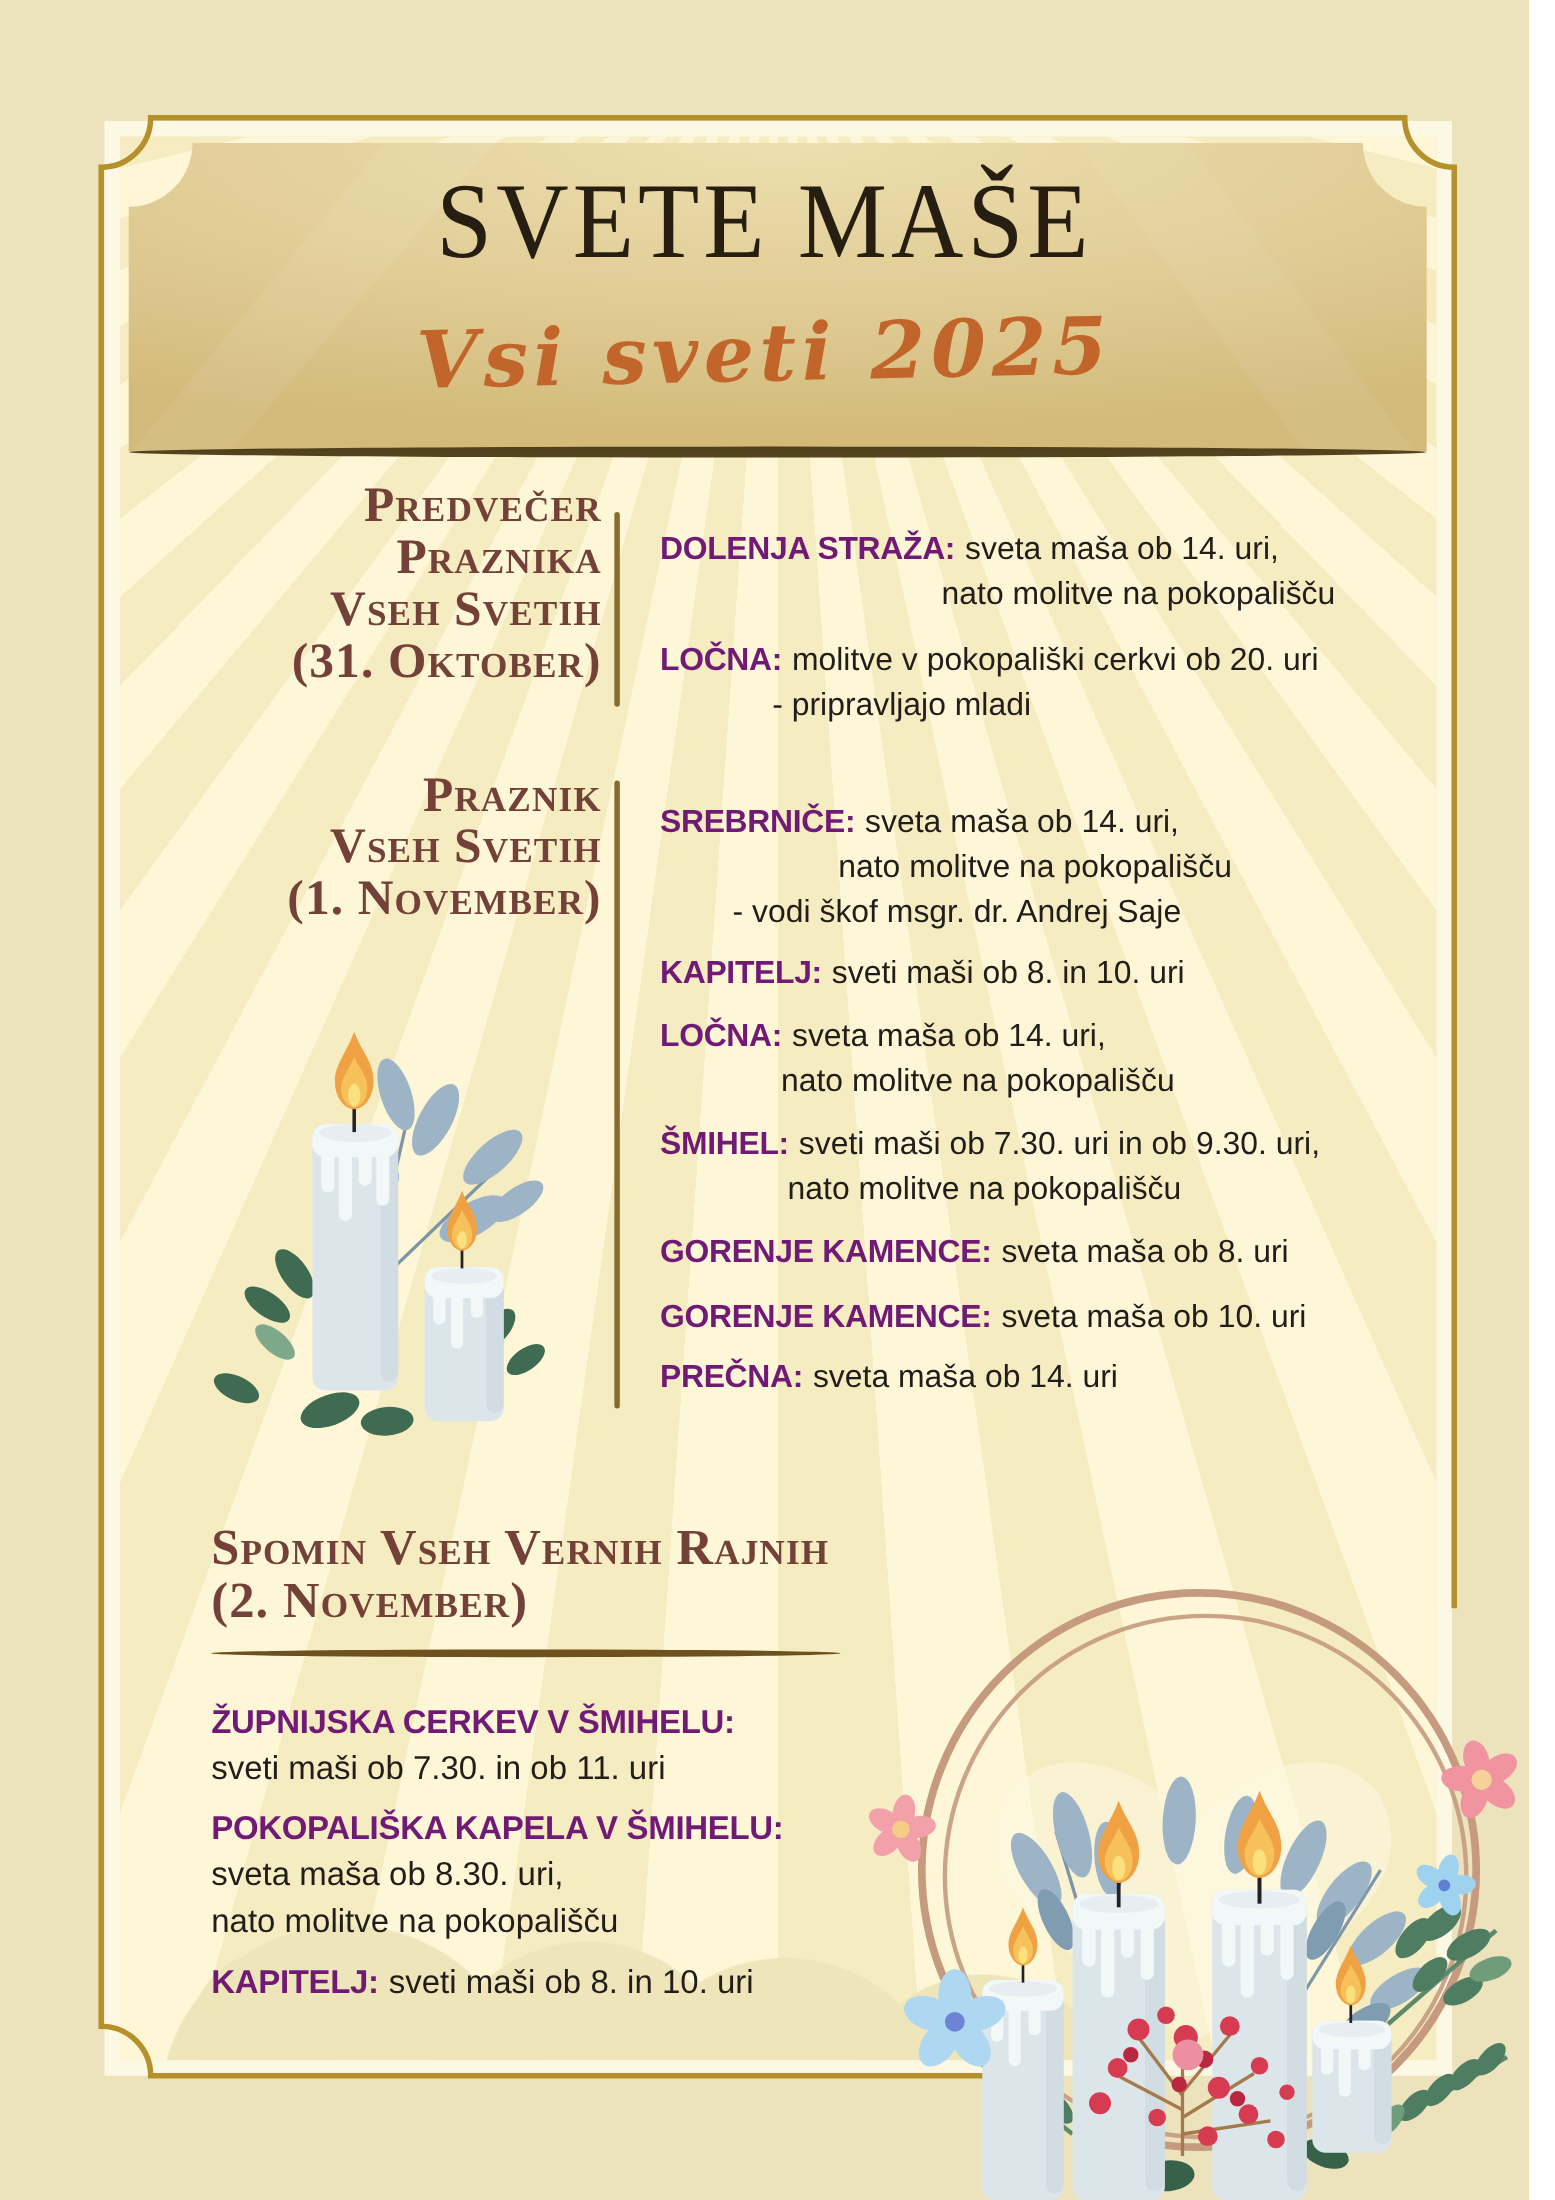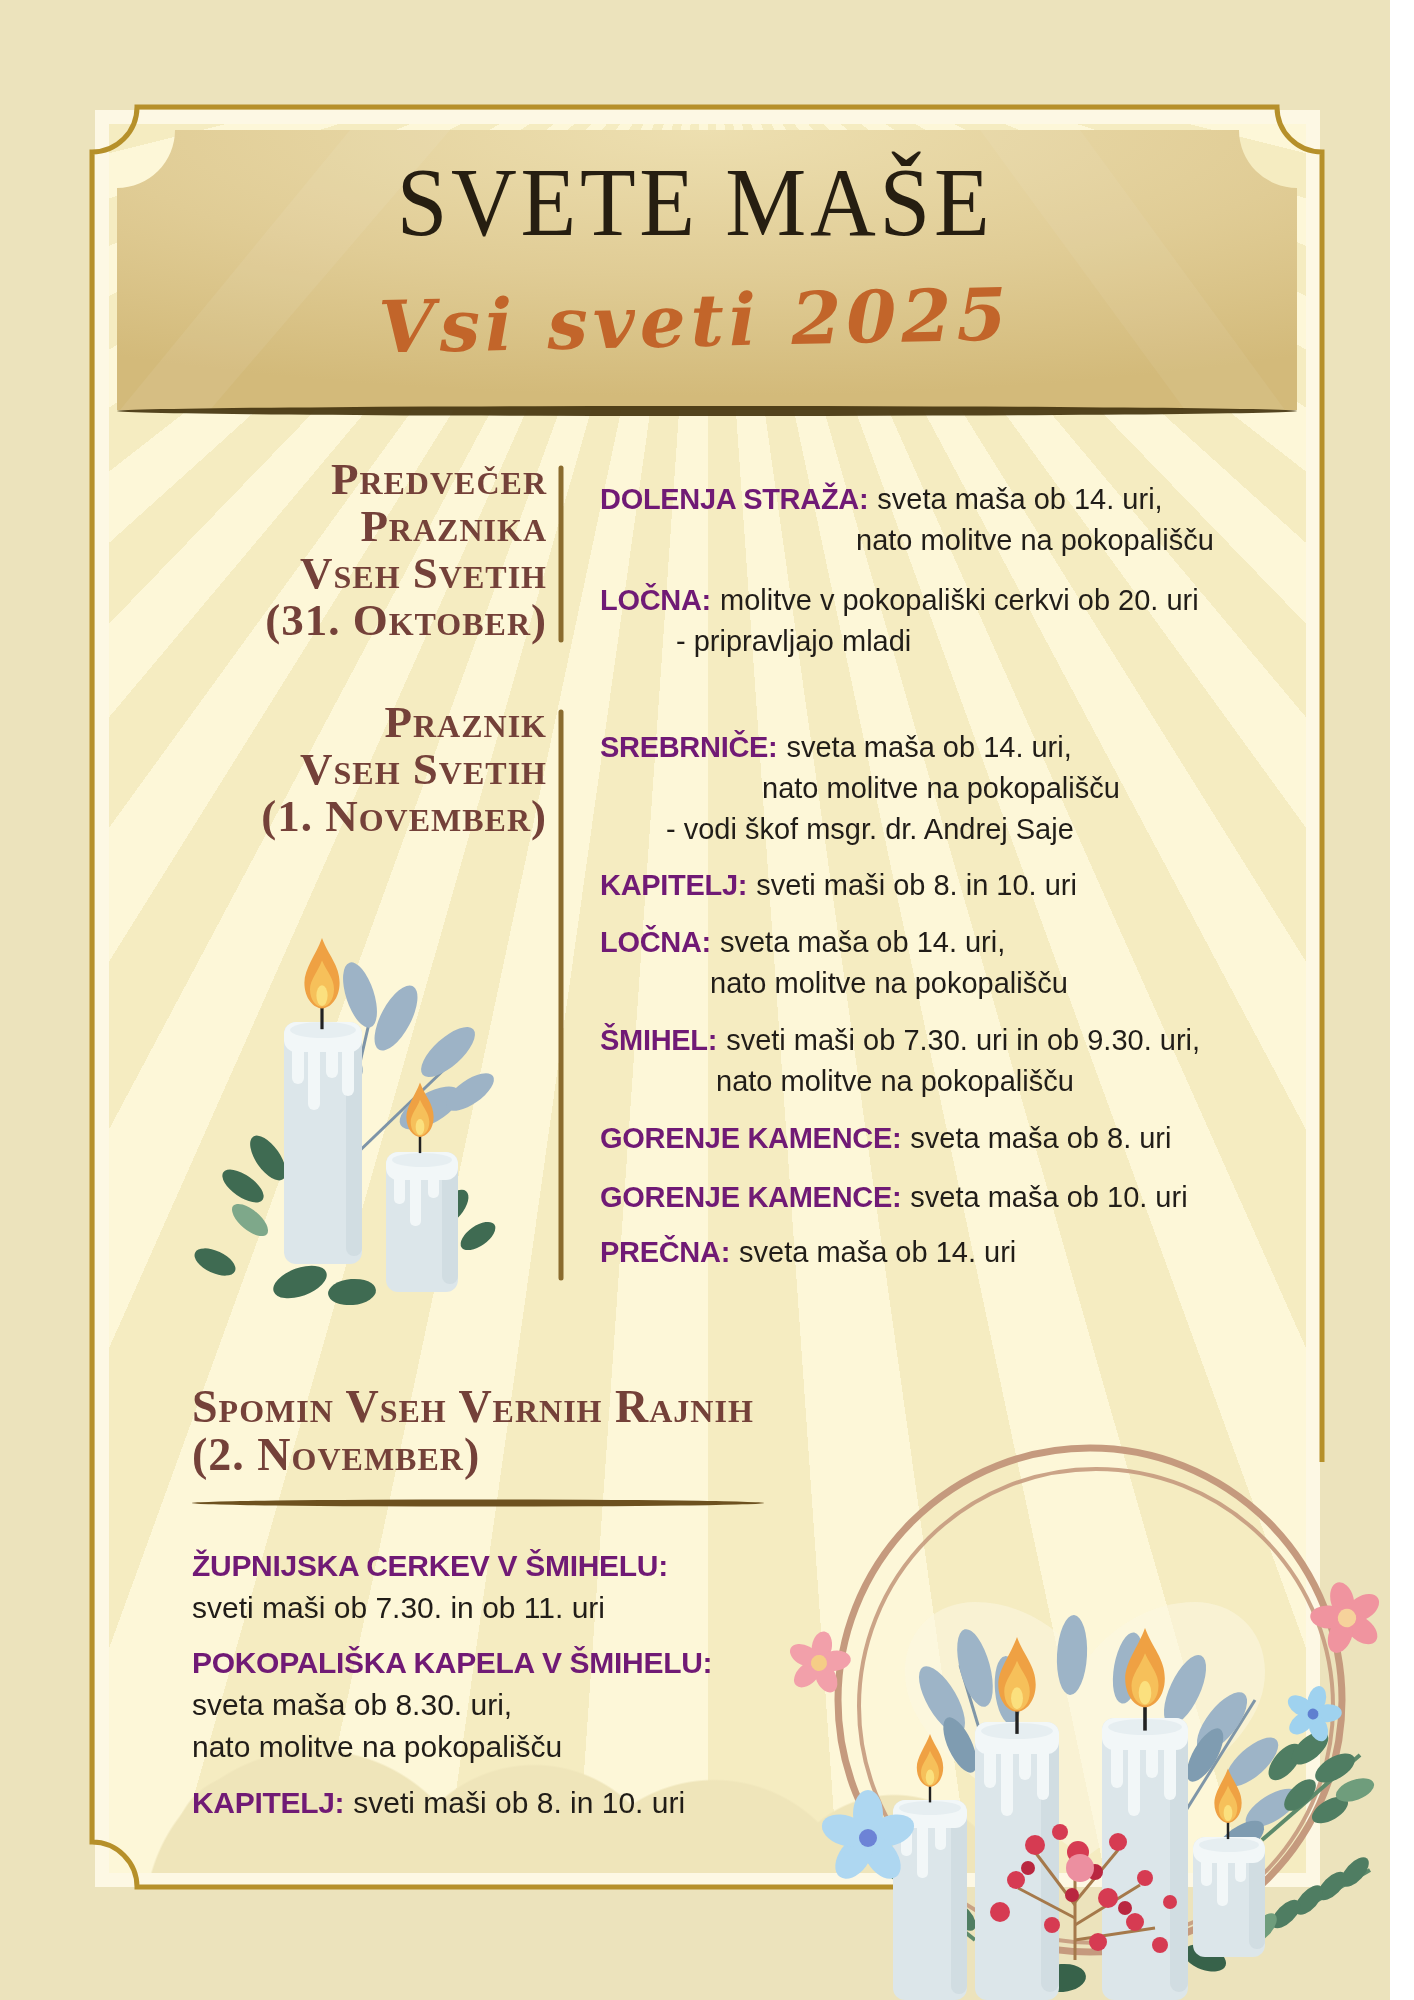--- a/index.html
+++ b/index.html
@@ -32,21 +32,21 @@
   .subtitle{
     position:absolute;left:0;width:100%;top:278px;text-align:center;
     font-family:"DejaVu Serif",serif;font-style:italic;font-weight:bold;
     font-size:72px;letter-spacing:5px;color:#c2652a;transform:rotate(-1.2deg);
   }
   .heading{
     position:absolute;font-family:"Liberation Serif",serif;font-variant:small-caps;
     font-weight:bold;color:#744139;
   }
   .h-right{left:95px;width:452px;text-align:right;font-size:45px;line-height:47px;letter-spacing:1px;}
-  .h-eve{top:456px;text-align:right;}
+  .h-eve{top:436px;text-align:right;}
   .h-feast{top:699px;}
   .h-bottom{left:192px;top:1383px;width:760px;text-align:left;font-size:46px;line-height:48px;letter-spacing:1px;}
 
   .item{position:absolute;left:600px;width:790px;font-size:29px;line-height:41px;color:#211d18;}
   .item .lbl,.b-item .lbl{font-weight:bold;color:#701a75;letter-spacing:-.3px;margin-right:9px;}
   .b-item{position:absolute;left:192px;width:660px;font-size:30px;line-height:42px;color:#211d18;}
 </style>
 </head>
 <body>
 
@@ -345,21 +345,21 @@
       <div>Vseh Svetih</div>
       <div>(31. Oktober)</div>
     </div>
 
     <div class="item" style="top:479px">
       <span class="lbl">DOLENJA STRAŽA:</span><span>sveta maša ob 14. uri,</span>
       <div style="margin-left:256px">nato molitve na pokopališču</div>
     </div>
     <div class="item" style="top:580px">
       <span class="lbl">LOČNA:</span><span>molitve v pokopališki cerkvi ob 20. uri</span>
-      <div style="margin-left:76px">- pripravljajo mladi</div>
+      <div style="margin-left:102px">- pripravljajo mladi</div>
     </div>
 
     <div class="heading h-right h-feast">
       <div>Praznik</div>
       <div>Vseh Svetih</div>
       <div>(1. November)</div>
     </div>
 
     <div class="item" style="top:727px">
       <span class="lbl">SREBRNIČE:</span><span>sveta maša ob 14. uri,</span>

